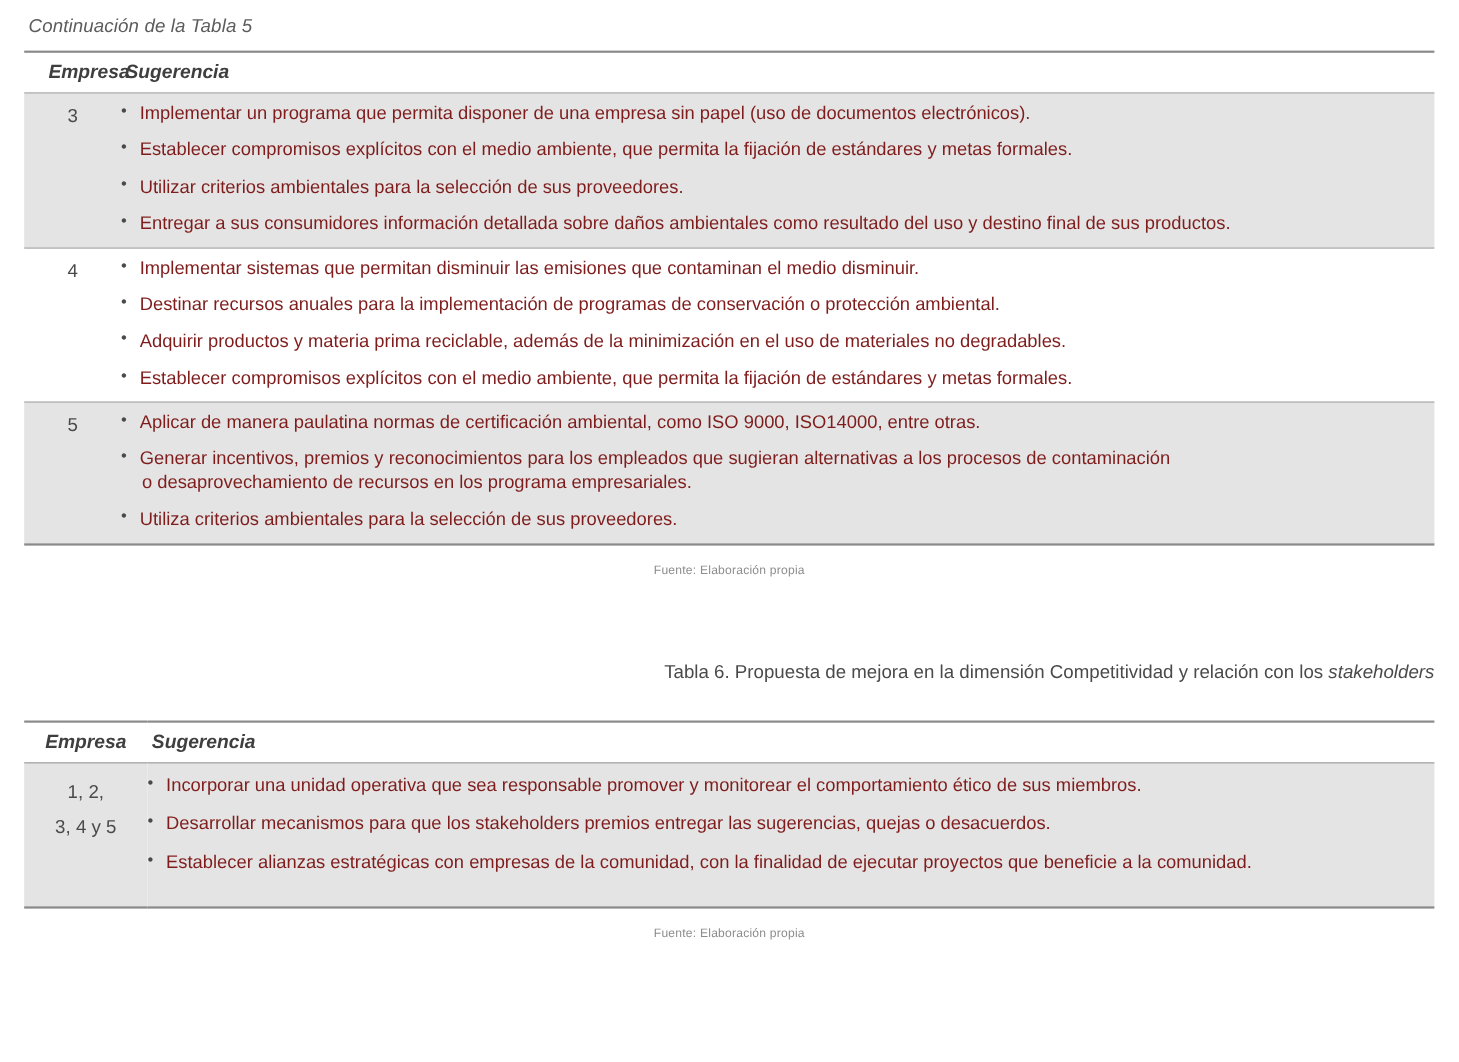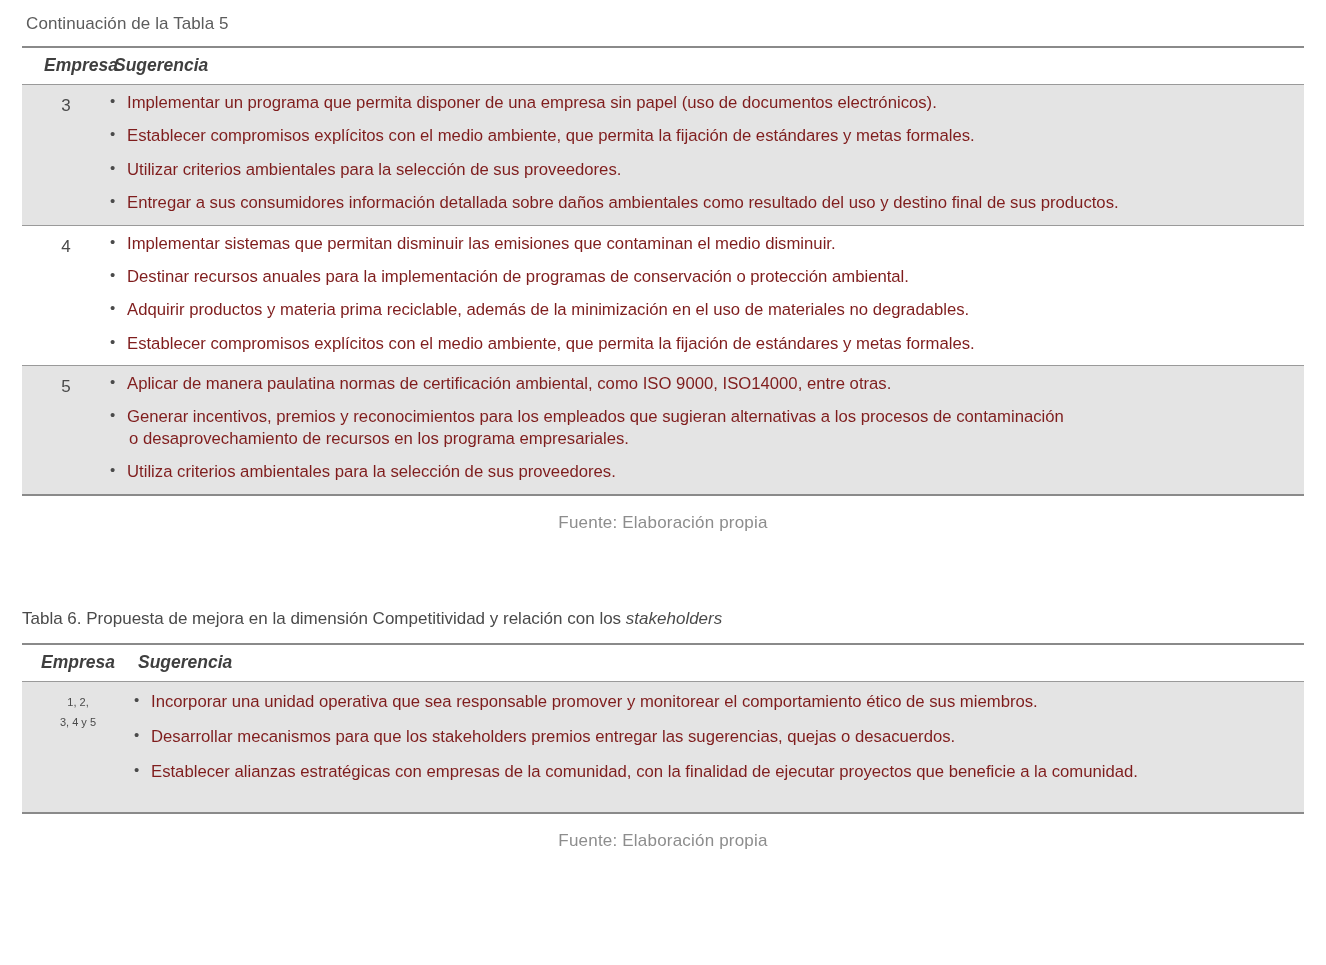--- a/index.html
+++ b/index.html
@@ -18,20 +18,21 @@
   .page {
     position: relative;
     width: 1326px;
     height: 965px;
     box-sizing: border-box;
     padding: 0 22px;
   }
 
   
   .cont-note {
+    font-style: italic;
     font-size: 17px;
     color: #5c5c5c;
     padding: 14px 0 12px 4px;
     letter-spacing: 0.1px;
   }
 
   
   .tbl {
     width: 100%;
     border-collapse: collapse;
@@ -92,43 +93,43 @@
     font-size: 15px;
     color: #4a4a4a;
   }
   .sub-line {
     display: block;
     padding-left: 2px;
   }
 
   .source {
     text-align: center;
-    font-size: 17px;
+    font-size: 11px;
     color: #8d8d8d;
     padding: 17px 0 0 0;
     letter-spacing: 0.2px;
   }
 
   
   .block2 { margin-top: 76px; }
   .tbl-caption {
-    text-align: left;
-    font-size: 17px;
-    color: #4a4a4a;
-    padding-bottom: 14px;
+    text-align: right;
+    font-size: 17px;
+    color: #4a4a4a;
+    padding-bottom: 34px;
   }
   .tbl-caption i { font-style: italic; }
 
   .t2 { width: 100%; border-collapse: collapse; table-layout: fixed; }
   .t2 .hdr-row td { font-size: 17.5px; }
   .t2-hdr-emp { width: 112px; text-align: center; padding-left: 0 !important; }
   .t2-num {
     vertical-align: top;
     text-align: center;
-    font-size: 11px;
+    font-size: 17px;
     width: 112px;
     padding-top: 10px;
     line-height: 1.9;
     color: #4a4a4a;
   }
   .t2-list { vertical-align: top; padding: 9px 10px 10px 0; }
   .t2-list ul.blist li { margin-bottom: 14px; }
   .t2-list ul.blist li:last-child { margin-bottom: 19px; }
 </style>
 </head>

